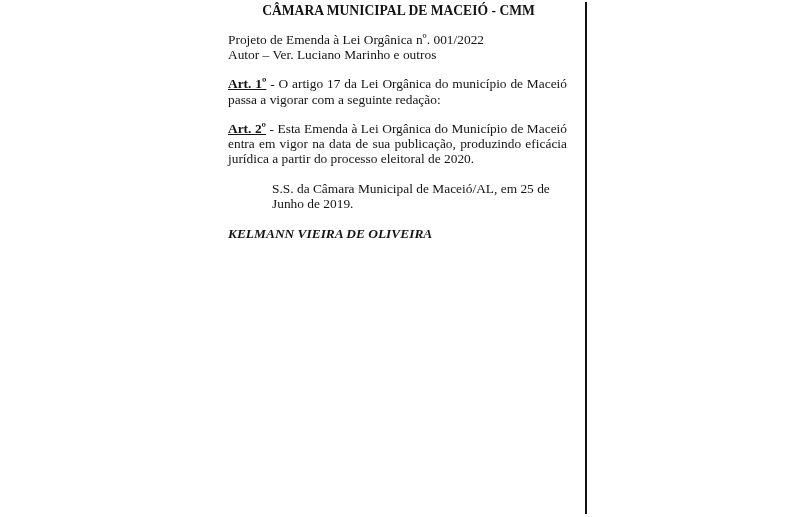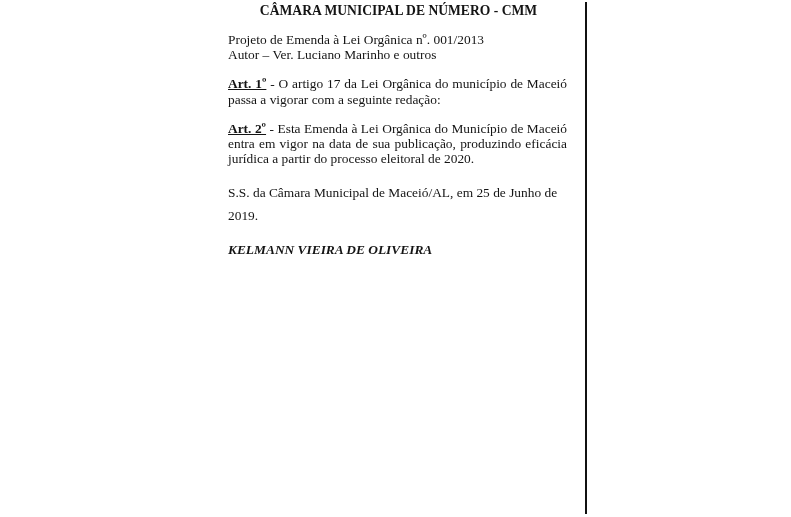--- a/index.html
+++ b/index.html
@@ -32,38 +32,38 @@
     line-height: 15.3px; font-size: 13.4px;
     text-align-last: left;
   }
   .mesa {
     margin-top: 14px; text-align: justify; line-height: 15.3px; text-align-last: left;
   }
   p { margin: 0; }
   .art1 { margin-top: 14px; text-align: justify; text-align-last: left; line-height: 15.3px; }
   .art17 { margin-top: 14px; font-weight: bold; text-align: justify; text-align-last: left; line-height: 15.3px; }
   .art2 { margin-top: 14px; text-align: justify; text-align-last: left; line-height: 15.3px; }
-  .ss { margin-top: 14px; line-height: 23px; }
+  .ss { margin-top: 14px; line-height: 15px; margin-left: 44px; }
   .sig { margin-top: 16px; line-height: 14px; }
   .sig .name { font-weight: bold; font-style: italic; }
   b { font-weight: bold; text-decoration: underline; }
 </style>
 </head>
 <body>
 
 <div class="page">
   <div class="vline"></div>
 
   <div class="content">
     <div class="header">
-      <div>CÂMARA MUNICIPAL DE NÚMERO - CMM</div>
+      <div>CÂMARA MUNICIPAL DE MACEIÓ - CMM</div>
     </div>
 
     <div class="proj">
-      <div>Projeto de Emenda à Lei Orgânica nº. 001/2013</div>
+      <div>Projeto de Emenda à Lei Orgânica nº. 001/2022</div>
       <div>Autor – Ver. Luciano Marinho e outros</div>
     </div>
 
 
 
     <p class="art1"><b>Art. 1º</b><span> - O artigo 17 da Lei Orgânica do município de Maceió passa a vigorar com a seguinte redação:</span></p>
 
 
     <p class="art2"><b>Art. 2º</b><span> - Esta Emenda à Lei Orgânica do Município de Maceió entra em vigor na data de sua publicação, produzindo eficácia jurídica a partir do processo eleitoral de 2020.</span></p>
 

